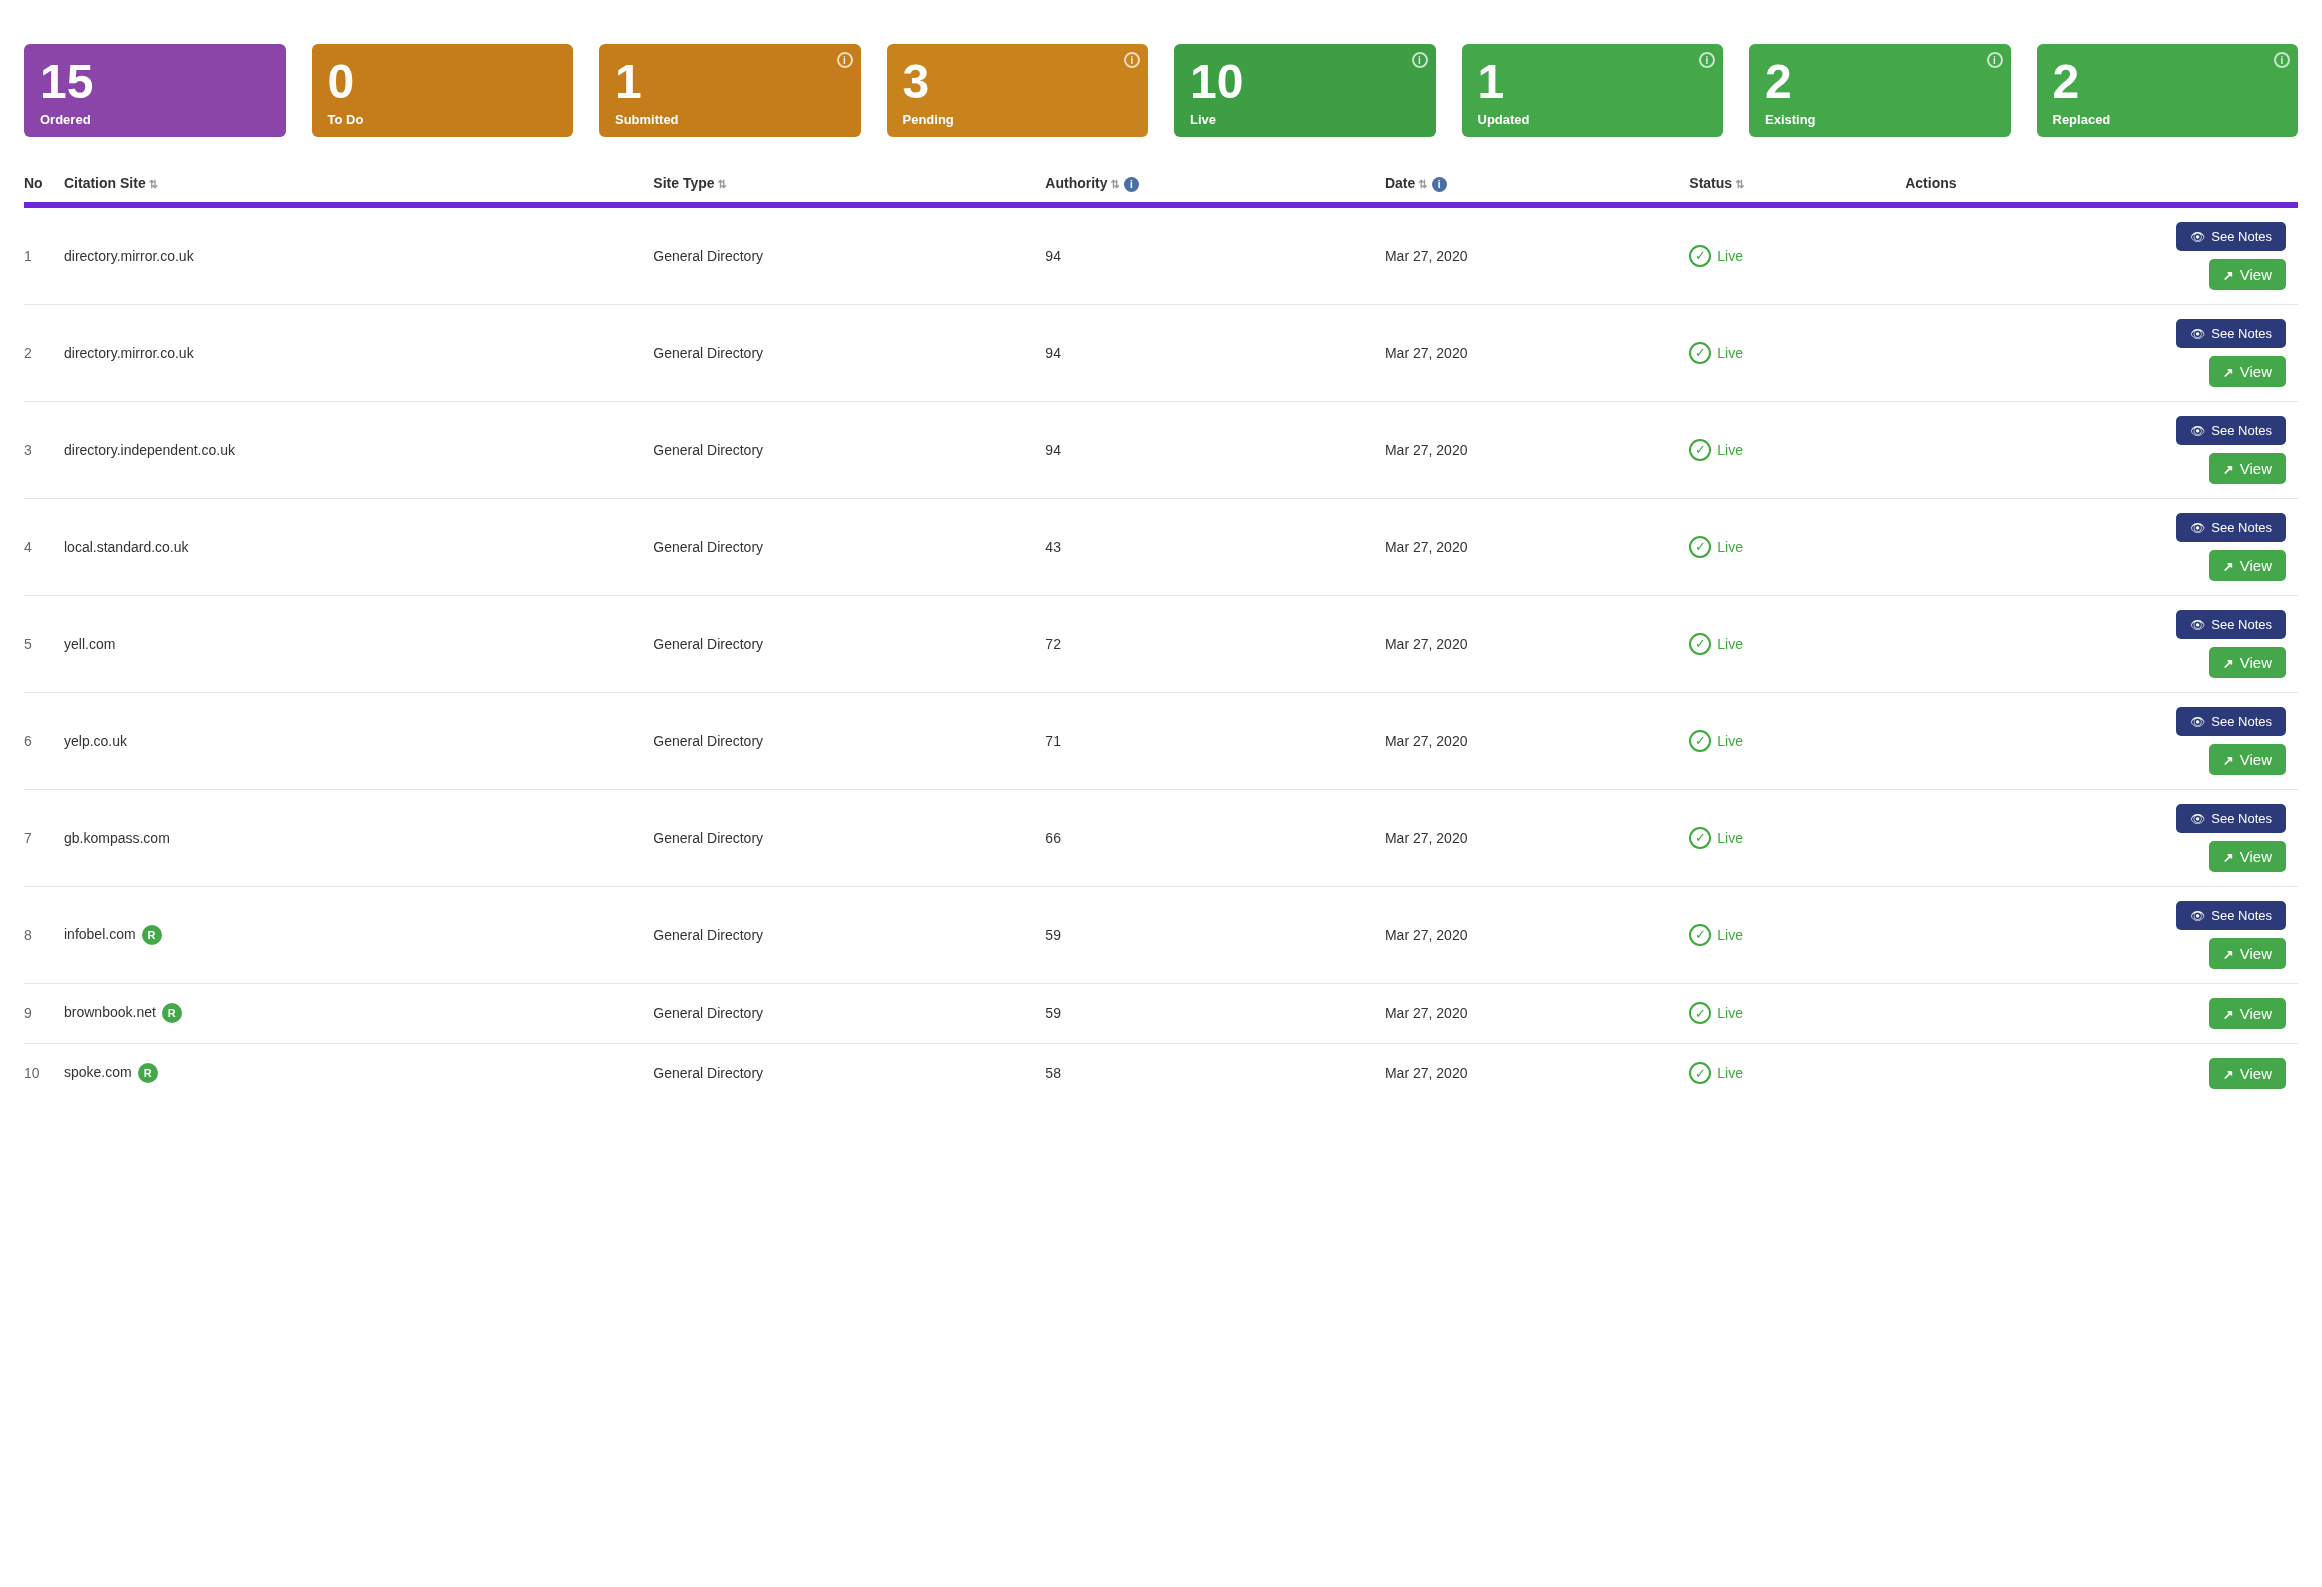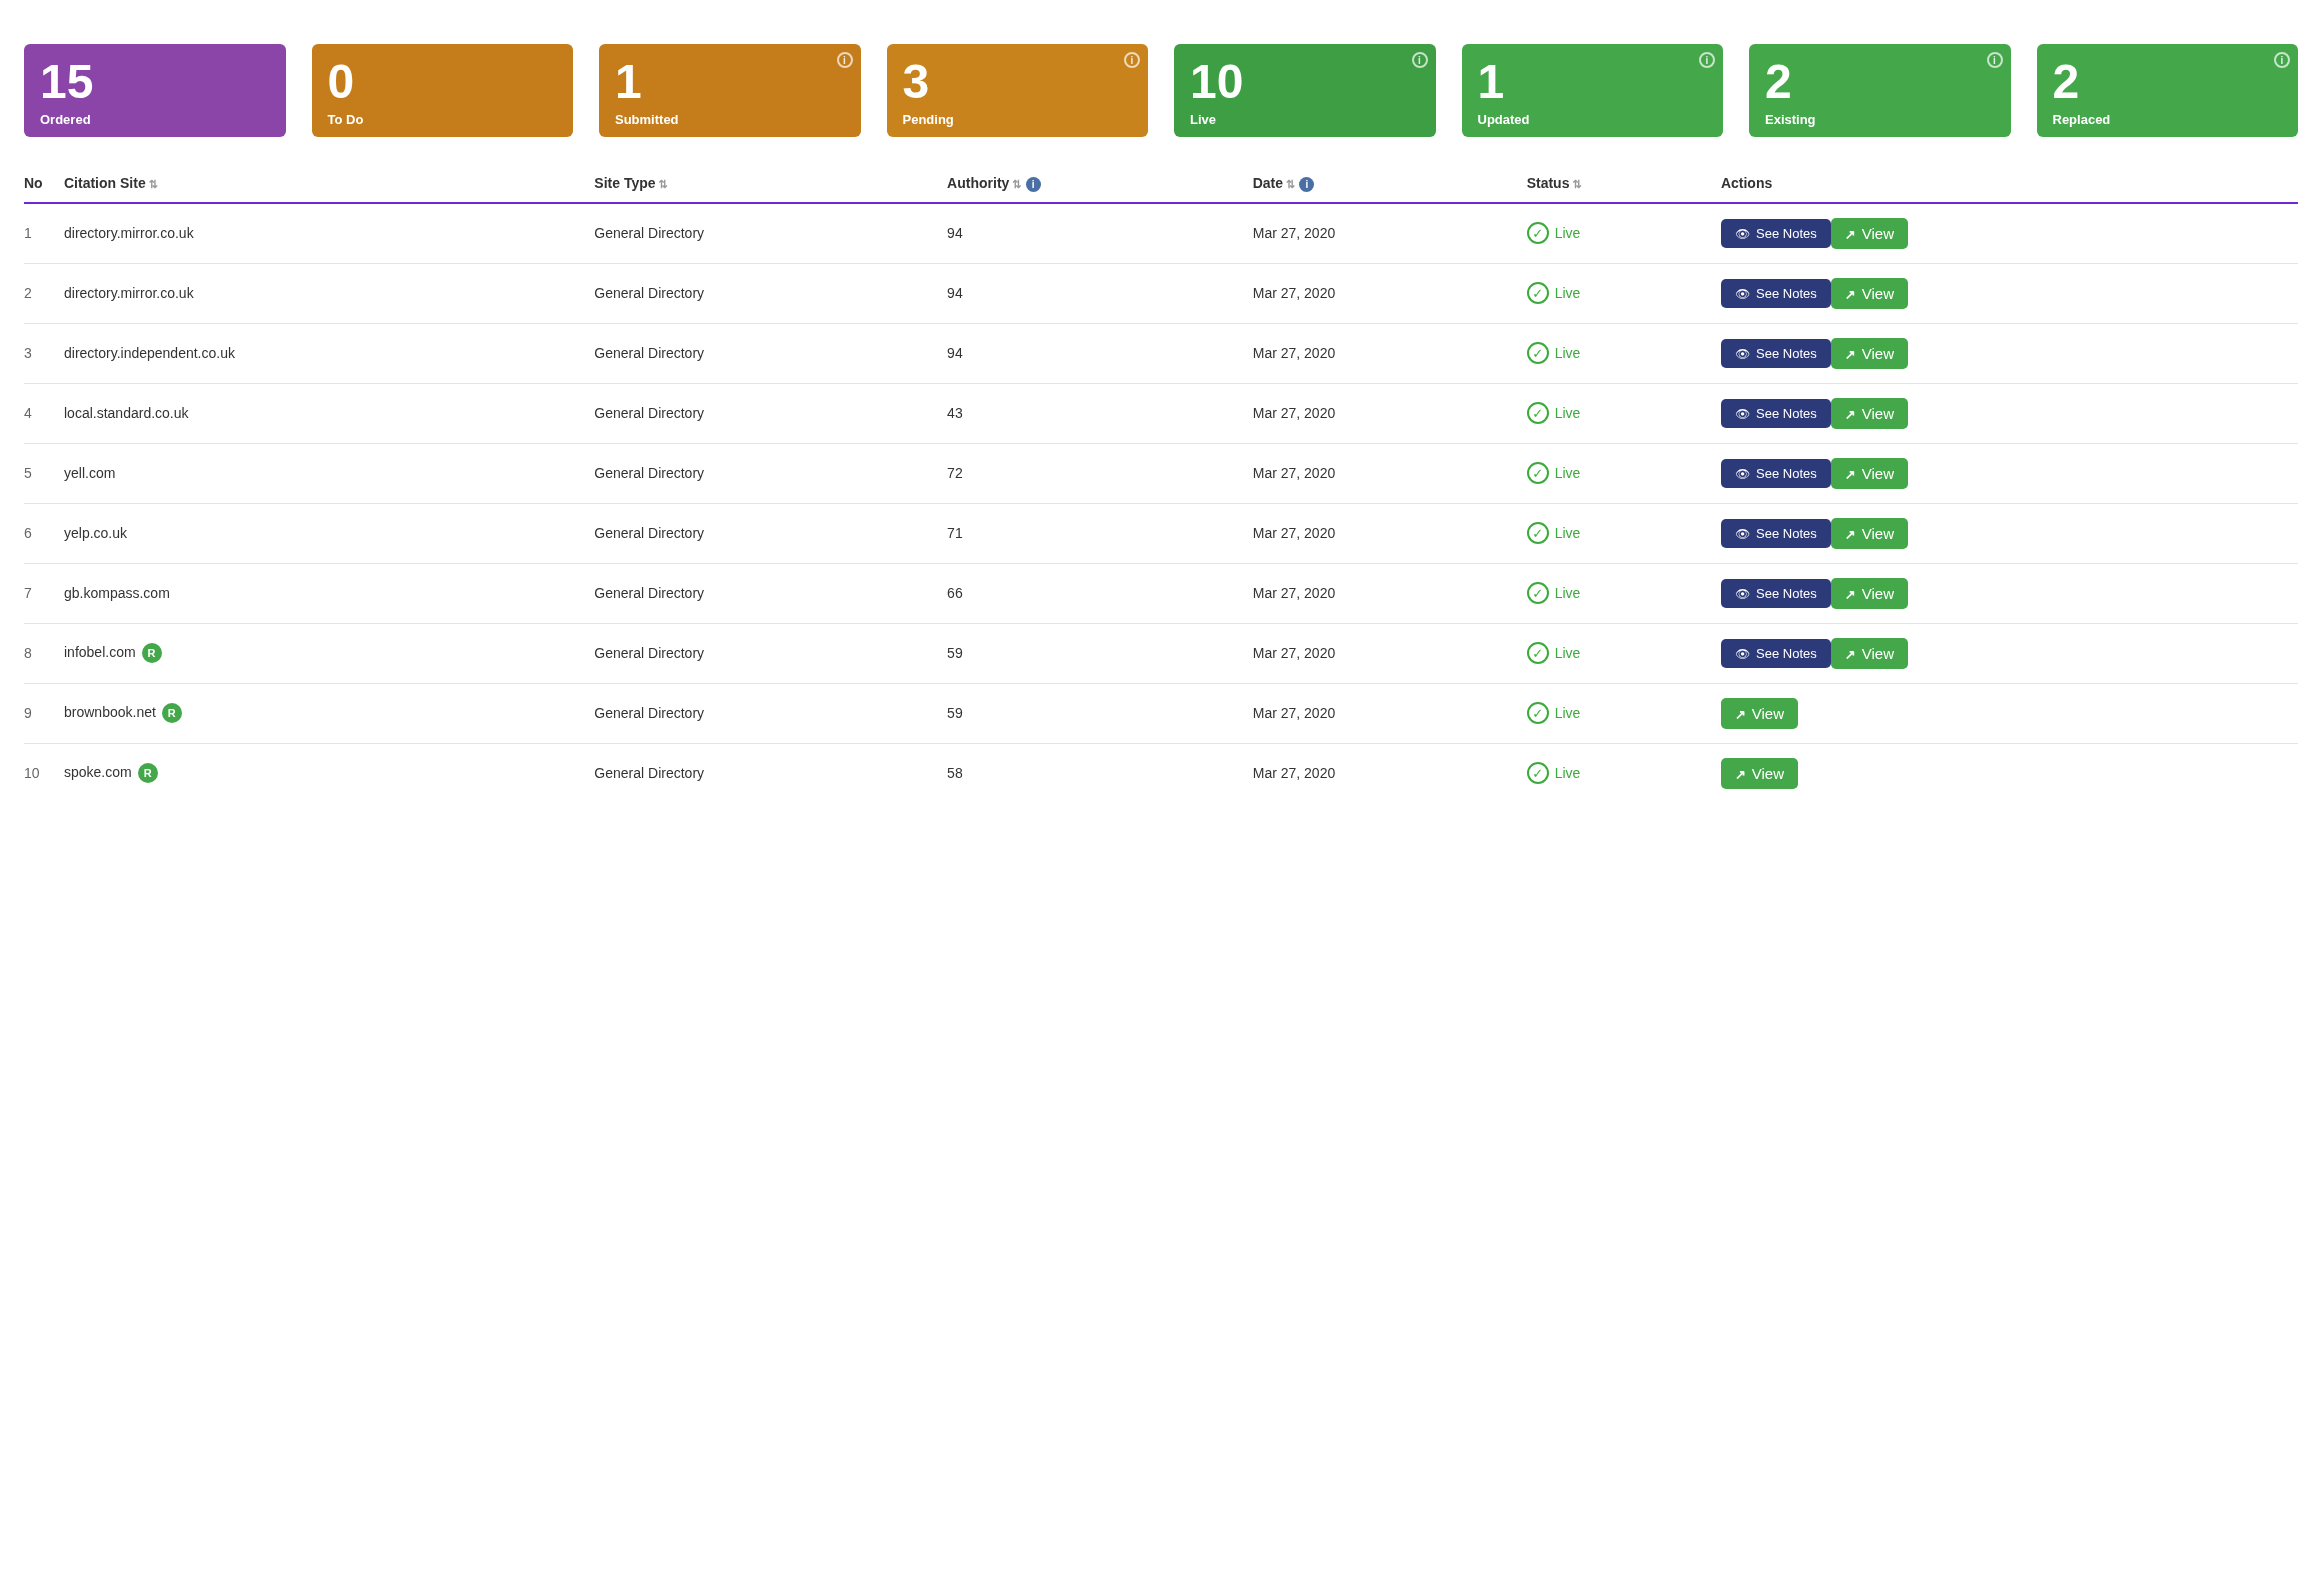--- a/index.html
+++ b/index.html
@@ -48,21 +48,21 @@
     .card-orange-dark { background-color: #C47D1A; }
     .card-orange { background-color: #C47D1A; }
     .card-orange2 { background-color: #C8831C; }
     .card-green-dark { background-color: #3D9E44; }
     .card-green { background-color: #44A84B; }
     .card-green2 { background-color: #44A84B; }
     .card-green3 { background-color: #44A84B; }
 
     
     table { width: 100%; border-collapse: collapse; }
-    thead tr { border-bottom: 2px solid #6d28d9; margin-left: 44px; }
+    thead tr { border-bottom: 6px solid #6d28d9; margin-left: 44px; }
     thead th {
       text-align: left;
       padding: 10px 12px 10px 0;
       font-size: 14px;
       font-weight: 600;
       color: #333;
       white-space: nowrap;
     }
     thead th .sort-icon {
       display: inline-block;
@@ -117,21 +117,21 @@
       height: 22px;
       border: 2.5px solid #3aaa3a;
       border-radius: 50%;
       display: flex;
       align-items: center;
       justify-content: center;
       color: #3aaa3a;
       font-size: 13px;
     }
 
-    .actions-cell { display: flex; align-items: center; }
+    .actions-cell { display: flex; gap: 8px; align-items: flex-end; flex-direction: column; }
 
     .btn-notes {
       background: #2D3A7A;
       color: #fff;
       border: none;
       border-radius: 5px;
       padding: 7px 14px;
       font-size: 13px;
       cursor: pointer;
       display: flex;

